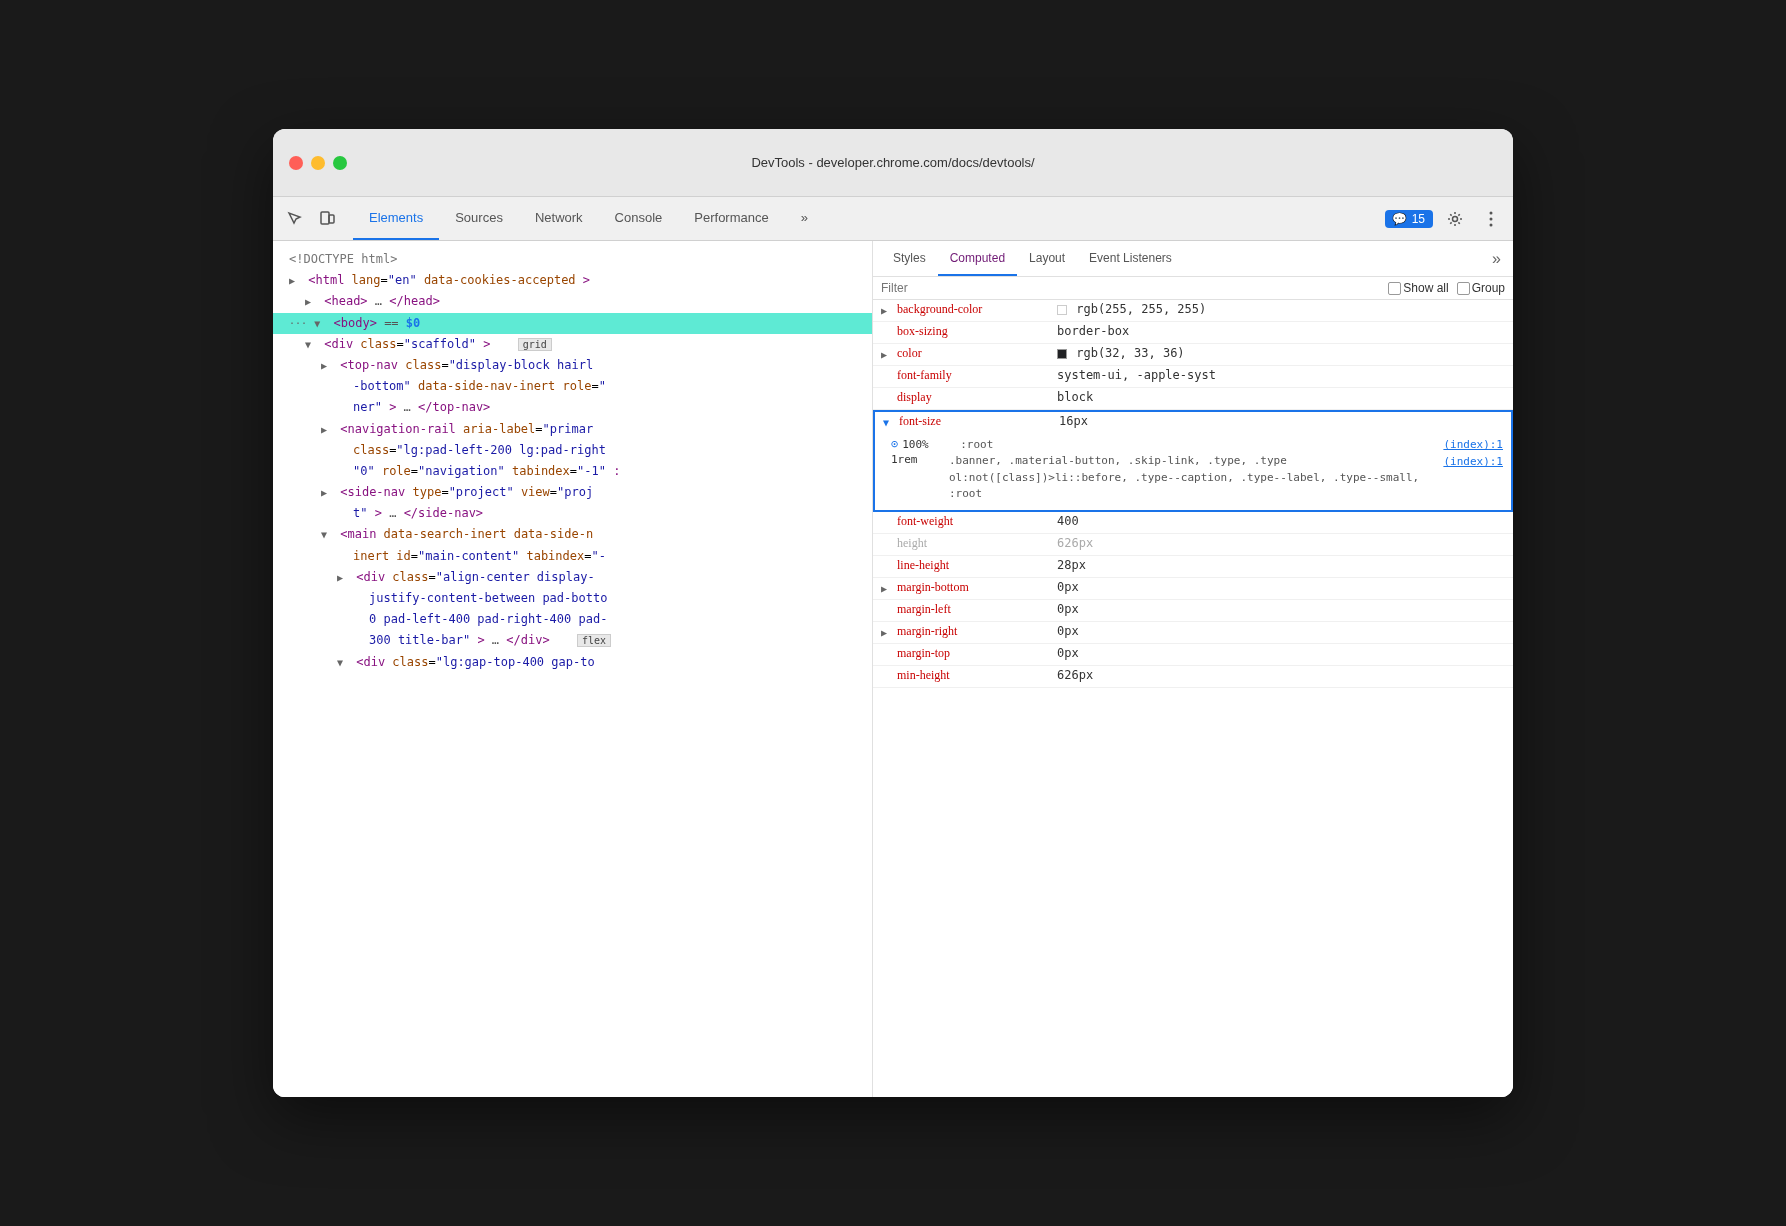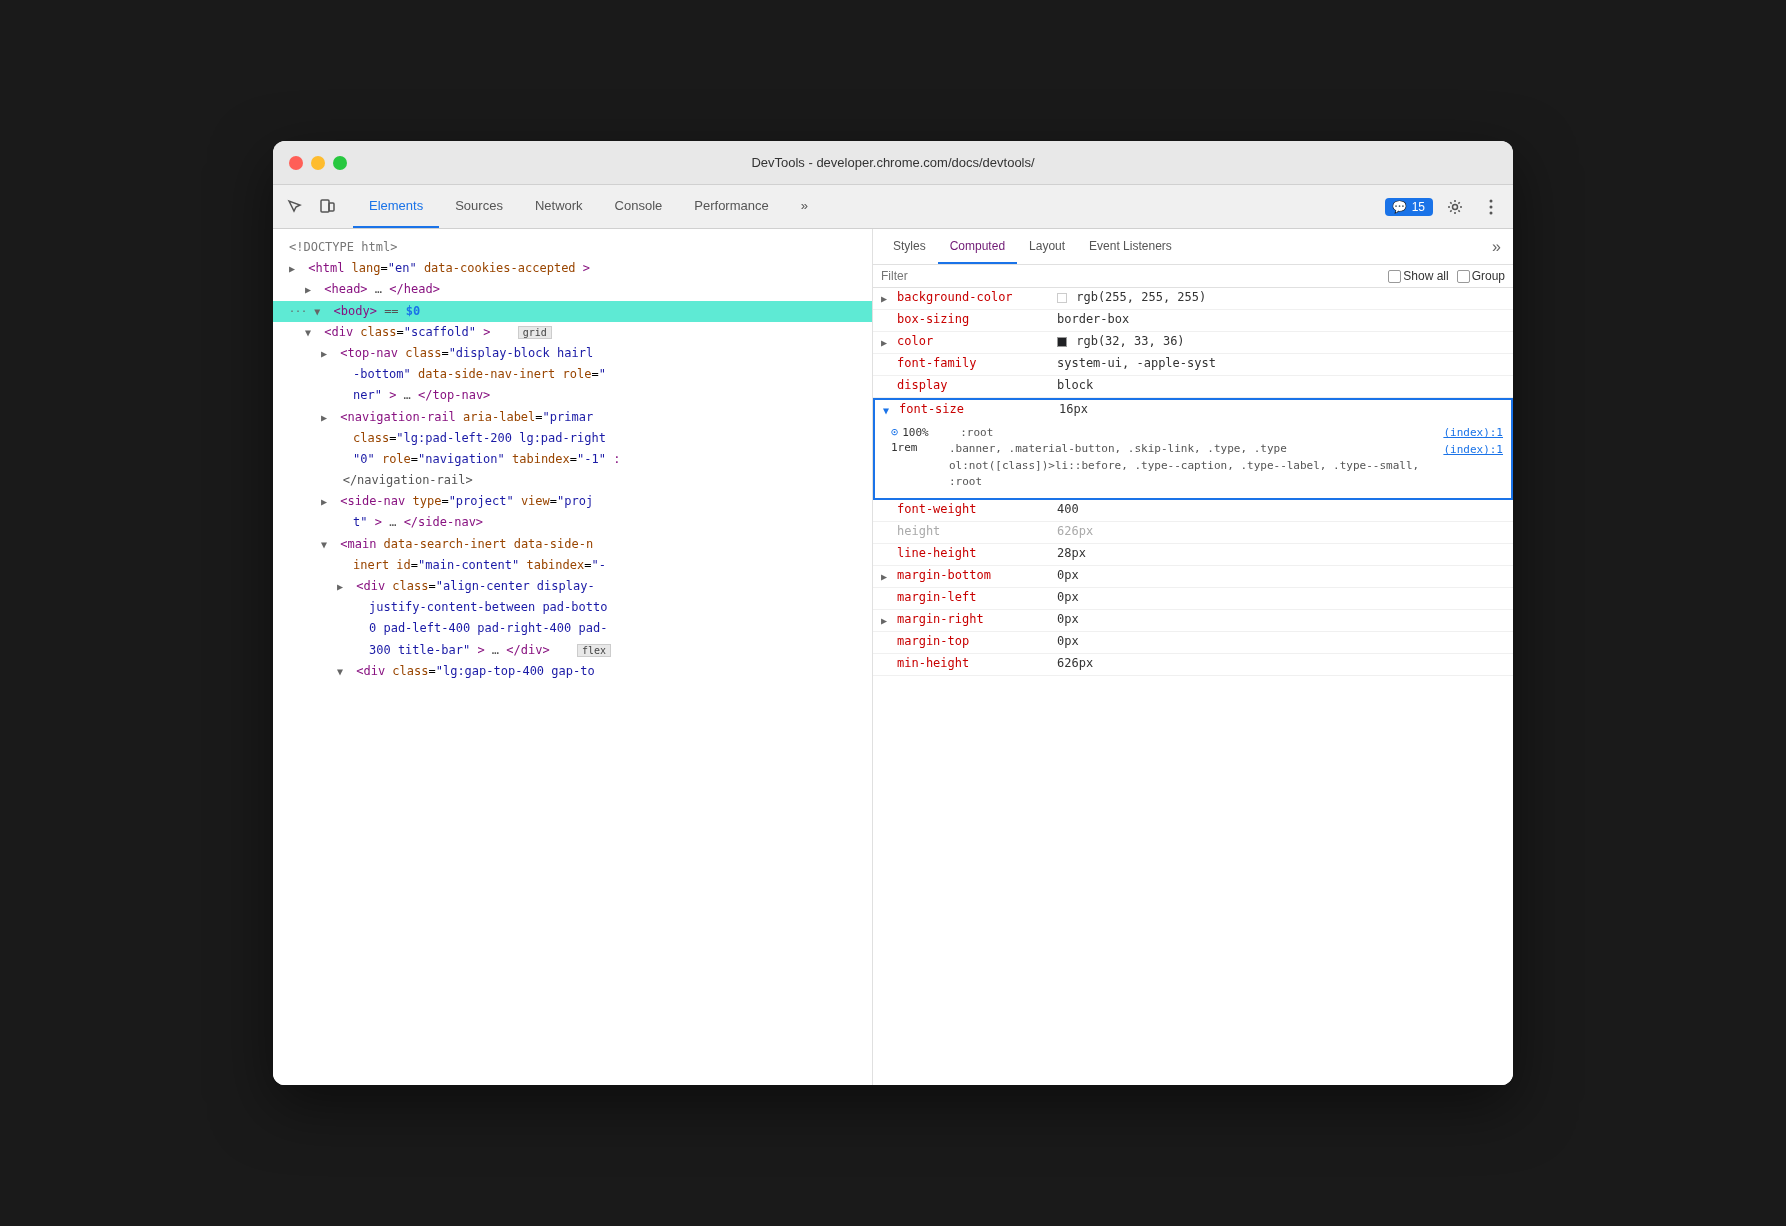--- a/index.html
+++ b/index.html
@@ -14,21 +14,21 @@
     .window {
       width: 1240px;
       background: #f0f0f0;
       border-radius: 12px;
       overflow: hidden;
       box-shadow: 0 20px 60px rgba(0,0,0,0.5);
     }
     
     .title-bar {
       background: #e8e8e8;
-      height: 44px;
+      height: 68px;
       display: flex;
       align-items: center;
       padding: 0 16px;
       position: relative;
       border-bottom: 1px solid #d0d0d0;
     }
     .traffic-lights {
       display: flex;
       gap: 8px;
       margin-right: 16px;
@@ -280,20 +280,21 @@
       font-size: 10px;
       color: #666;
       padding-top: 3px;
       cursor: pointer;
       flex-shrink: 0;
     }
     .prop-name {
       color: #c80000;
       min-width: 160px;
       flex-shrink: 0;
+      font-family: Liberation Serif, serif;
     }
     .prop-name.faded { color: #aaa; }
     .prop-value {
       color: #333;
       flex: 1;
     }
     .prop-value.faded { color: #aaa; }
     .font-size-row {
       display: flex;
       align-items: flex-start;
@@ -444,23 +445,20 @@
             <span class="attr-name">aria-label</span><span>=</span><span class="attr-value">"primar</span>
           </div>
           <div class="html-line" style="padding-left:80px">
             <span class="attr-name">class</span><span>=</span><span class="attr-value">"lg:pad-left-200 lg:pad-right</span>
           </div>
           <div class="html-line" style="padding-left:80px">
             <span class="attr-value">"0"</span>
             <span class="attr-name"> role</span><span>=</span><span class="attr-value">"navigation"</span>
             <span class="attr-name"> tabindex</span><span>=</span><span class="attr-value">"-1"</span>
             <span class="tag">:</span>
-          </div>
-          <div class="html-line indent3" style="padding-left:48px">
-            <span class="pseudo-text">&nbsp;&nbsp;&nbsp;&lt;/navigation-rail&gt;</span>
           </div>
 
           <div class="html-line indent3">
             <span class="triangle">▶</span>
             <span class="tag">&lt;side-nav </span>
             <span class="attr-name">type</span><span>=</span><span class="attr-value">"project"</span>
             <span class="attr-name"> view</span><span>=</span><span class="attr-value">"proj</span>
           </div>
           <div class="html-line" style="padding-left:80px">
             <span class="attr-value">t"</span>

